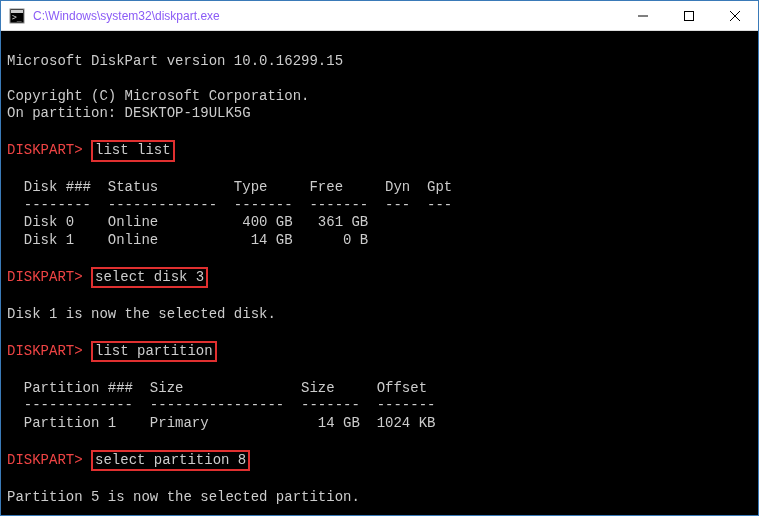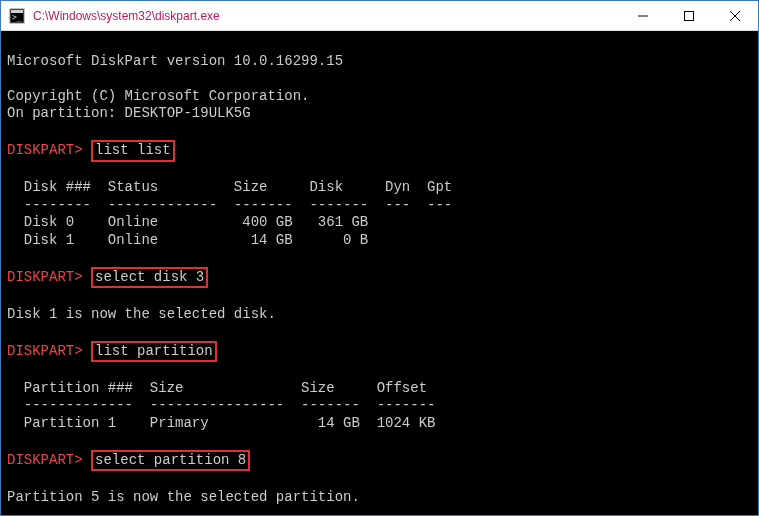--- a/index.html
+++ b/index.html
@@ -21,21 +21,21 @@
     .titlebar-icon {
       width: 16px;
       height: 16px;
       margin: 0 8px;
       display: inline-block;
     }
     .titlebar-icon svg { width: 16px; height: 16px; }
     .titlebar-title {
       flex: 1;
       font-size: 12px;
-      color: #be185d;
+      color: #8b5cf6;
     }
     .win-controls { display: flex; }
     .win-btn {
       width: 46px;
       height: 30px;
       display: flex;
       align-items: center;
       justify-content: center;
       cursor: pointer;
       font-size: 10px;
@@ -92,21 +92,21 @@
 </div>
 
 <div class="terminal">
 <span>Microsoft DiskPart version 10.0.16299.15</span>
 
 <span>Copyright (C) Microsoft Corporation.</span>
 <span>On partition: DESKTOP-19ULK5G</span>
 
 <span class="prompt">DISKPART&gt;</span> <span class="hl">list list</span>
 
-<span>  Disk ###  Status         Size     Disk     Dyn  Gpt</span>
+<span>  Disk ###  Status         Type     Free     Dyn  Gpt</span>
 <span>  --------  -------------  -------  -------  ---  ---</span>
 <span>  Disk 0    Online          400 GB   361 GB</span>
 <span>  Disk 1    Online           14 GB      0 B</span>
 
 <span class="prompt">DISKPART&gt;</span> <span class="hl">select disk 3</span>
 
 <span>Disk 1 is now the selected disk.</span>
 
 <span class="prompt">DISKPART&gt;</span> <span class="hl">list partition</span>
 

